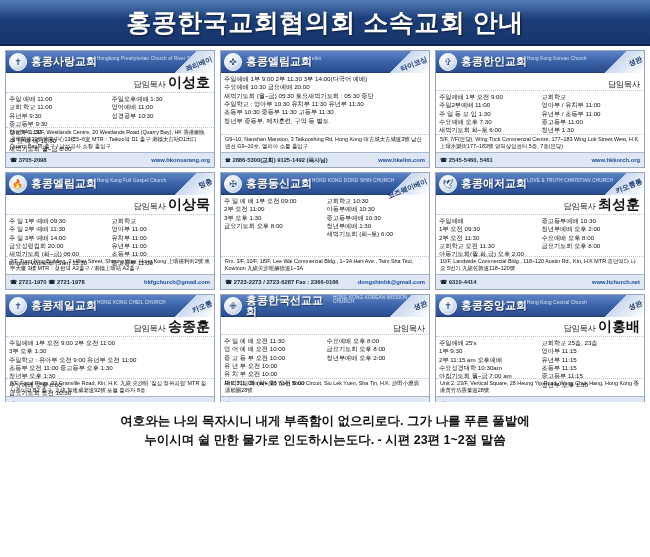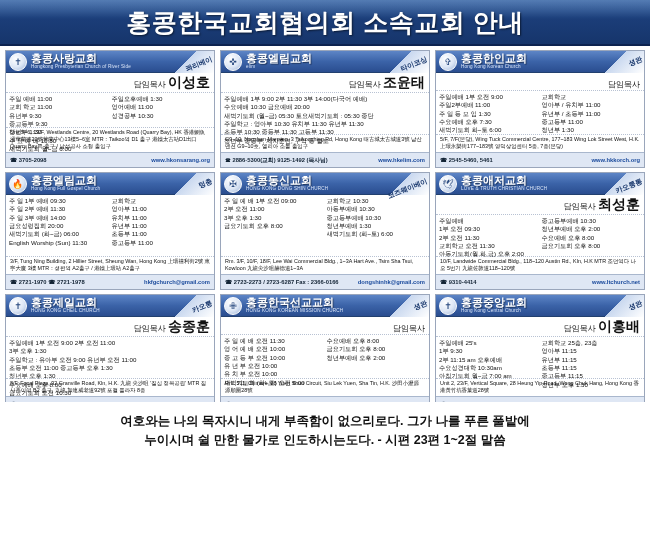--- a/index.html
+++ b/index.html
@@ -53,21 +53,21 @@
     border-bottom:1px solid #22406f;
   }
   .logo {
     width:18px; height:18px; border-radius:50%;
     background: radial-gradient(circle at 35% 30%, #ffffff 0%, #dce6f5 55%, #9bb2d6 100%);
     border:1px solid #ffffff;
     display:flex; align-items:center; justify-content:center;
     font-size:9px; color:#28497f; flex:none;
     margin-right:4px;
   }
-  .names { display:flex; flex-direction:column; justify-content:center; line-height:1; }
+  .names { display:flex; flex-direction:row; justify-content:center; line-height:1; }
   .kname { color:#ffffff; font-size:11px; font-weight:bold; text-shadow:1px 1px 1px rgba(0,0,0,.45); }
   .ename { color:#dbe6f8; font-size:4.6px; letter-spacing:.2px; margin-top:1px; }
   .corner {
     position:absolute; top:0; right:0;
     width:42px; height:22px;
     background: linear-gradient(135deg, rgba(255,255,255,0) 0%, rgba(255,255,255,0) 38%, #c9d8ef 38%, #ffffff 100%);
   }
   .corner-label {
     position:absolute; top:3px; right:2px;
     font-size:7px; color:#16356b; font-weight:bold;
@@ -168,24 +168,20 @@
     <div class="card">
       <div class="card-head">
         <div class="logo">✜</div>
         <div class="names">
           <span class="kname">홍콩엘림교회</span>
           <span class="ename">elim</span>
         </div>
         <div class="corner"></div>
         <div class="corner-label">타이코싱</div>
       </div>
-      <div class="pastor">
-        <span>담임목사</span>
-        <b>조윤태</b>
-      </div>
       <div class="body">
         <div class="col lines">
           <div>주일예배   1부  9:00    2부  11:30    3부  14:00(다국어 예배)</div>
           <div>수요예배            10:30        금요예배           20:00</div>
           <div>새벽기도회 (월~금) 05:30         토요새벽기도회 : 05:30 중단</div>
           <div>주일학교 :  영아부 10:30       유치부 11:30       유년부 11:30</div>
           <div>                  초등부 10:30       중등부 11:30       고등부 11:30</div>
           <div>                  청년부 중등부, 제자훈련, 구역 등 별도</div>
         </div>
       </div>
@@ -238,20 +234,24 @@
 
     <div class="card">
       <div class="card-head">
         <div class="logo">🔥</div>
         <div class="names">
           <span class="kname">홍콩엘림교회</span>
           <span class="ename">Hong Kong Full Gospel Church</span>
         </div>
         <div class="corner"></div>
         <div class="corner-label">텅충</div>
+      </div>
+      <div class="pastor">
+        <span>담임목사</span>
+        <b>이상묵</b>
       </div>
       <div class="body">
         <div class="col lines">
           <div>주 일 1부 예배        09:30</div>
           <div>주 일 2부 예배        11:30</div>
           <div>주 일 3부 예배        14:00</div>
           <div>금요성령집회          20:00</div>
           <div>새벽기도회 (화~금)   06:00</div>
           <div>English Worship (Sun) 11:30</div>
         </div>

